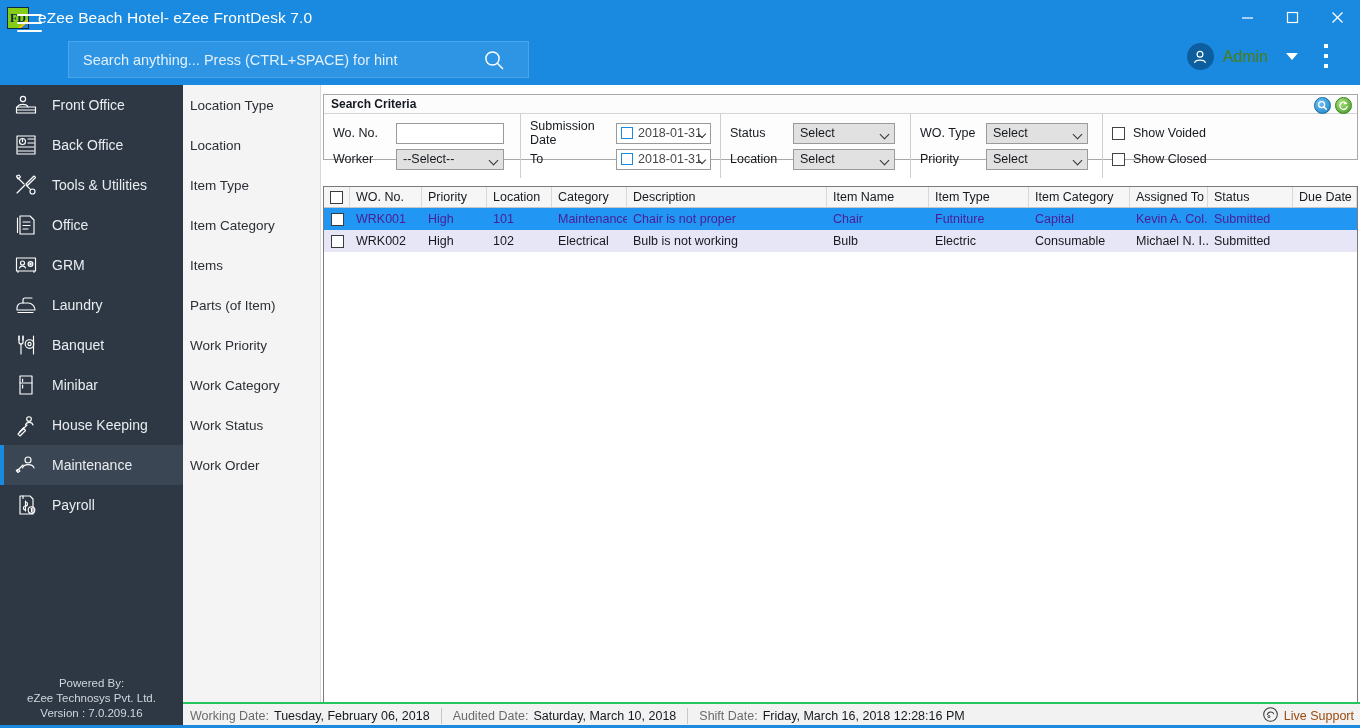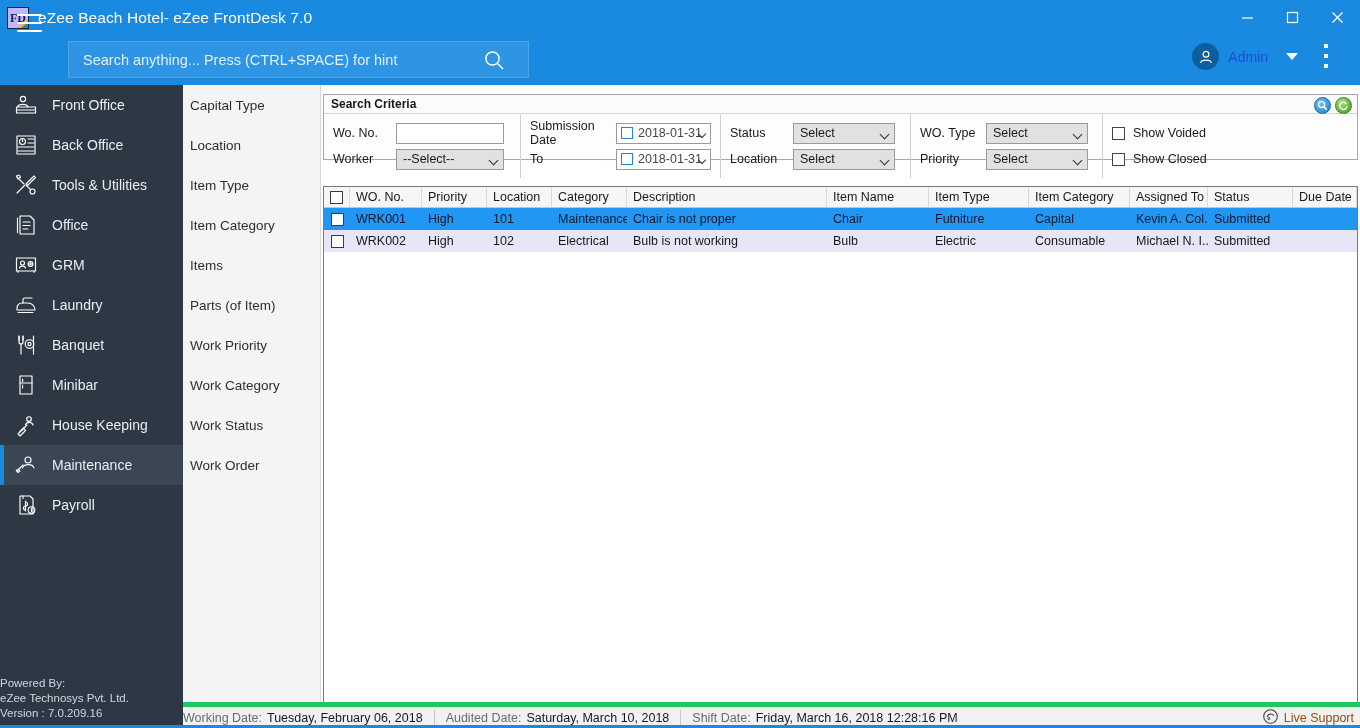--- a/index.html
+++ b/index.html
@@ -11,21 +11,21 @@
   }
 
   
   #titlebar {
     position: absolute; top: 0; left: 0; width: 1360px; height: 35px;
     background: #1a8ae0;
     display: flex; align-items: center;
   }
   #app-logo {
     width: 22px; height: 22px; margin-left: 7px; margin-right: 9px;
-    background: #c4b5fd; border: 1px solid #0c2a45; position: relative;
+    background: #84cc16; border: 1px solid #0c2a45; position: relative;
     flex: none;
   }
   #app-logo .fd {
     position: absolute; inset: 1px; color: #0c2a45;
     font-size: 12px; font-weight: bold; line-height: 18px; text-align: center;
     font-family: "Liberation Serif", serif;
   }
   #app-logo .corner {
     position: absolute; right: 0px; bottom: 0px;
     width: 0; height: 0;
@@ -70,21 +70,21 @@
   #search-input::placeholder { color: #e2f0fc; opacity: 1; }
   #search-icon-btn { width: 40px; display: flex; justify-content: center; }
 
   #user-area {
     position: absolute; right: 62px; top: 43px; display: flex; align-items: center; gap: 9px;
   }
   #avatar {
     width: 27px; height: 27px; border-radius: 50%; background: #0d5e9e;
     display: flex; align-items: center; justify-content: center;
   }
-  #user-name { color: #1d4ed8; font-size: 14px; }
+  #user-name { color: #4d7c0f; font-size: 16px; }
   #user-caret {
     width: 0; height: 0; border-left: 6px solid transparent; border-right: 6px solid transparent;
     border-top: 7px solid #fff; margin-left: 9px;
   }
   #kebab {
     position: absolute; right: 24px; top: 44px; width: 20px; height: 24px;
     display: flex; flex-direction: column; align-items: center; justify-content: space-between;
   }
   #kebab i { display: block; width: 4px; height: 4px; background: #fff; border-radius: 0; }
 
@@ -99,21 +99,21 @@
   }
   .nav-item.active { background: #3b4654; }
   .nav-item.active::before {
     content: ''; position: absolute; left: 0; top: 0; width: 4px; height: 40px; background: #1a8ae0;
   }
   .nav-ico {
     width: 52px; display: flex; align-items: center; justify-content: center; flex: none;
   }
   .nav-ico svg { display: block; }
   #powered {
-    position: absolute; bottom: 7px; left: 0; width: 183px; 
+    position: absolute; bottom: 7px; left: 0; width: 183px; text-align: center;
     color: #cfd6de; font-size: 11.5px; line-height: 15px;
   }
 
   
   #subnav {
     position: absolute; top: 85px; left: 183px; width: 138px; height: 643px;
     background: #f4f4f4; border-right: 1px solid #d8d8d8;
   }
   .sub-item {
     height: 40px; display: flex; align-items: center; padding-left: 7px;
@@ -188,38 +188,39 @@
   }
   #grid-head {
     display: flex; height: 21px; background: #f6f6f6;
     border-bottom: 1px solid #c6c6c6;
   }
   #grid-head .hc {
     font-size: 12.5px; color: #15191e; line-height: 21px; padding-left: 6px;
     border-right: 1px solid #d9d9d9; overflow: hidden; white-space: nowrap; flex: none;
   }
   .gridrow { display: flex; height: 22px; align-items: center; }
-  .gridrow.sel { background: #2196f3; color: #0f172a; }
+  .gridrow.sel { background: #2196f3; color: #4c1d95; }
   .gridrow.alt { background: #e6e6f7; color: #15191e; }
   .gridrow .gc {
     font-size: 12.5px; padding-left: 6px; overflow: hidden; white-space: nowrap; flex: none;
   }
   .cbcell {
     width: 26px; flex: none; display: flex; align-items: center; justify-content: center;
     height: 100%;
   }
   .cbcell .box { width: 13px; height: 13px; border: 1.5px solid #3b3b3b; background: #fff; }
   .hcb { width: 26px; flex: none; display: flex; align-items: center; justify-content: center; border-right: 1px solid #d9d9d9; }
   .hcb .box { width: 13px; height: 13px; border: 1.5px solid #3b3b3b; background: #fff; }
 
   
   #statusbar {
     position: absolute; left: 183px; bottom: 0; width: 1177px; height: 26px;
-    background: #f2f2f2; border-top: 5px solid #22c55e;
+    background: #f2f2f2; border-top: 2px solid #22c55e;
     display: flex; align-items: center; font-size: 12.5px; color: #15191e;
+    padding-left: 7px;
   }
   #statusbar .lbl { color: #6a6a6a; margin-right: 5px; }
   #statusbar .vsep { width: 1px; height: 16px; background: #c8c8c8; margin: 0 11px; }
   #livesupport {
     margin-left: auto; margin-right: 6px; display: flex; align-items: center; gap: 5px;
     color: #9a4a10; font-size: 12.5px;
   }
   #bluefoot {
     position: absolute; left: 0; bottom: 0; width: 1360px; height: 3px; background: #1a8ae0;
   }
@@ -425,21 +426,21 @@
     </div>
   <div id="powered">
     <div>Powered By:</div>
     <div>eZee Technosys Pvt. Ltd.</div>
     <div>Version : 7.0.209.16</div>
   </div>
 </div>
 
 <div id="subnav">
     <div class="sub-item">
-      <span>Capital Type</span>
+      <span>Location Type</span>
     </div>
     <div class="sub-item">
       <span>Location</span>
     </div>
     <div class="sub-item">
       <span>Item Type</span>
     </div>
     <div class="sub-item">
       <span>Item Category</span>
     </div>

